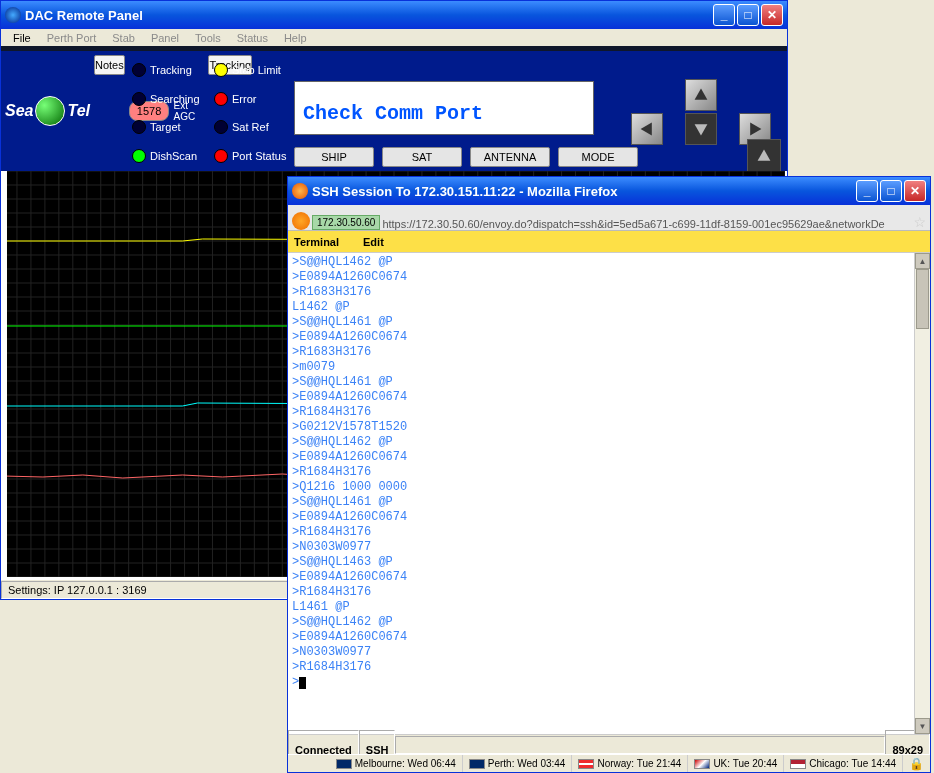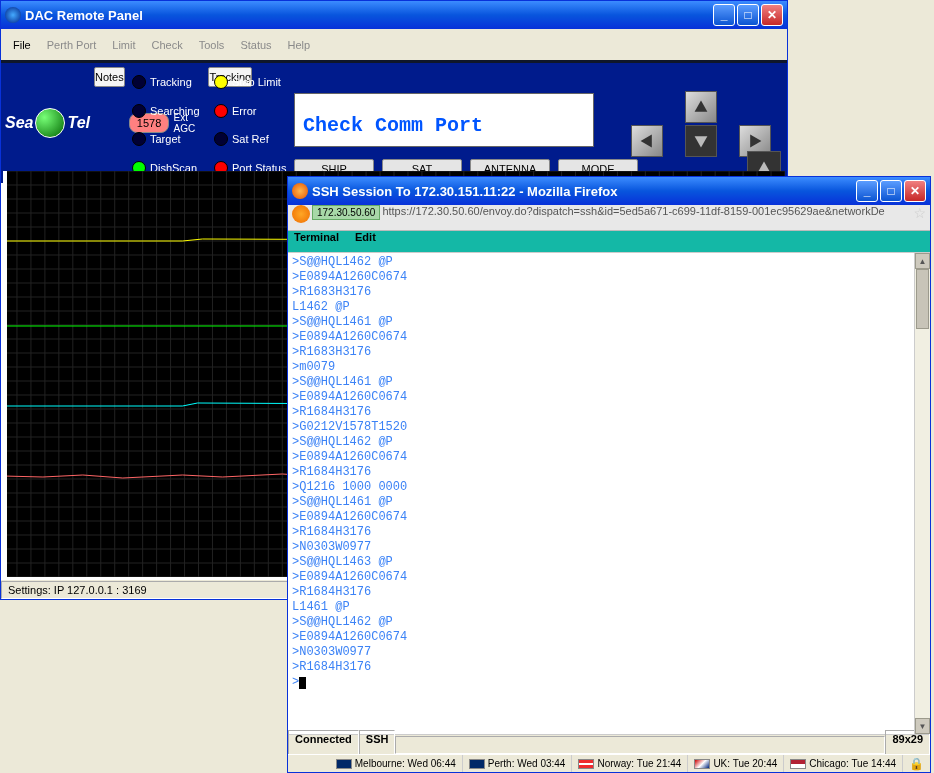--- a/index.html
+++ b/index.html
@@ -5,21 +5,21 @@
 * { box-sizing: border-box; font-family: Tahoma, Arial, sans-serif; }
 body { margin: 0; background: #ece9d8; width: 934px; height: 773px; overflow: hidden; position: relative; }
 
 
 .dac-window { position: absolute; top: 0; left: 0; width: 788px; height: 600px; border: 1px solid #0831d9; background: #fff; }
 .titlebar { height: 28px; background: linear-gradient(to bottom, #3c8cff 0%, #0855dd 50%, #0831d9 100%); display: flex; align-items: center; padding: 0 4px; color: #fff; font-size: 13px; font-weight: bold; }
 .titlebar .icon { width: 16px; height: 16px; margin-right: 4px; background: radial-gradient(circle, #4af, #028); border-radius: 50%; }
 .titlebar .spacer { flex: 1; }
 .winbtn { width: 22px; height: 22px; margin-left: 2px; border: 1px solid #fff; background: linear-gradient(to bottom, #5b9dff, #0b54d2); border-radius: 3px; display: flex; align-items: center; justify-content: center; color: #fff; font-size: 12px; font-weight: bold; cursor: pointer; }
 .winbtn.close { background: linear-gradient(to bottom, #f08080, #c62828); }
-.menubar { height: 34px; background: #ece9d8; border-bottom: 3px solid #0f172a; display: flex; align-items: center; padding: 0 4px; font-size: 11px; }
+.menubar { height: 22px; background: #ece9d8; border-bottom: 5px solid #0f172a; display: flex; align-items: center; padding: 0 4px; font-size: 11px; }
 .menubar span { padding: 2px 8px; color: #8a8a8a; cursor: default; }
 .menubar span.enabled { color: #000; }
 .dac-toolbar { height: 120px; background: #001b8c; display: flex; position: relative; }
 .sea-tel-block { width: 127px; padding: 4px; display: flex; flex-direction: row; gap: 4px; }
 .sea-tel-logo { display: flex; align-items: center; color: #fff; font-style: italic; font-weight: bold; font-size: 16px; gap: 2px; }
 .globe { width: 30px; height: 30px; border-radius: 50%; background: radial-gradient(circle at 30% 30%, #7f7, #060); border: 1px solid #fff; }
 .sm-btn { background: #f5f5f5; border: 1px solid #888; border-radius: 2px; font-size: 11px; text-align: center; height: 20px; line-height: 18px; cursor: pointer; }
 .sm-btn.pink { background: #ff8080; border-radius: 8px; }
 .row { display: flex; gap: 4px; align-items: center; }
 .agc-label { color: #fff; font-size: 10px; }
@@ -46,30 +46,30 @@
 .mode-bar { position: absolute; bottom: 4px; left: 293px; display: flex; gap: 8px; }
 .mode-btn { width: 80px; height: 20px; background: #e5e5e5; border: 1px solid #888; border-radius: 2px; font-size: 11px; text-align: center; line-height: 18px; cursor: pointer; }
 .graph { position: absolute; top: 170px; left: 2px; right: 2px; bottom: 22px; background: #000; overflow: hidden; }
 .graph canvas, .graph svg { width: 100%; height: 100%; }
 .sgrid line { stroke: #222; stroke-width: 1; }
 .dac-status { position: absolute; bottom: 0; left: 0; right: 0; height: 20px; background: #ece9d8; border-top: 1px solid #fff; display: flex; font-size: 11px; align-items: center; }
 .dac-status .cell { border: 1px inset #fff; padding: 1px 6px; height: 18px; line-height: 14px; margin-right: 2px; }
 
 
 .ssh-window { position: absolute; top: 176px; left: 287px; width: 644px; height: 597px; border: 1px solid #0831d9; background: #fff; display: flex; flex-direction: column; }
-.url-bar { height: 26px; background: #e8e8e8; border-bottom: 1px solid #bbb; display: flex; align-items: flex-start; font-size: 11px; padding: 0 4px; gap: 2px; }
+.url-bar { height: 26px; background: #e8e8e8; border-bottom: 1px solid #bbb; display: flex; align-items: flex-end; font-size: 11px; padding: 0 4px; gap: 2px; }
 .url-icon { width: 18px; height: 18px; border-radius: 50%; background: radial-gradient(circle,#ffa726,#ef6c00); }
 .ip-tag { background: #a8d8a8; border: 1px solid #6a6; padding: 1px 4px; font-size: 10px; }
 .url-text { flex: 1; white-space: nowrap; overflow: hidden; color: #555; }
 .star { color: #ccc; font-size: 14px; cursor: pointer; }
-.ssh-menubar { height: 22px; background: #14b8a6; border-bottom: 1px solid #ccc; font-size: 11px; display: flex; padding: 0 6px; gap: 16px; font-weight: bold; }
+.ssh-menubar { height: 22px; background: #fde047; border-bottom: 1px solid #ccc; font-size: 11px; display: flex; align-items: center; padding: 0 6px; gap: 24px; font-weight: bold; }
 .terminal { flex: 1; background: #fff; font-family: 'Courier New', monospace; font-size: 12px; line-height: 15px; padding: 2px 4px; overflow-y: auto; white-space: pre; color: #3b82f6; position: relative; }
 .terminal .cursor { display: inline-block; width: 7px; height: 12px; background: #000; vertical-align: text-bottom; }
 .ssh-status { height: 20px; border-top: 1px solid #ccc; background: #ece9d8; display: flex; font-size: 11px; align-items: center; }
-.ssh-status .cell { border: 1px inset #fff; padding: 1px 6px; height: 30px; line-height: 14px; font-weight: bold; text-align: center; }
+.ssh-status .cell { border: 1px inset #fff; padding: 12px 6px; height: 30px; line-height: 14px; font-weight: bold; text-align: center; }
 .ssh-status .fill { flex: 1; border: 1px inset #fff; height: 18px; }
 .clock-bar { height: 18px; background: #ece9d8; display: flex; font-size: 10px; align-items: center; border-top: 1px solid #fff; }
 .clock-cell { display: flex; align-items: center; gap: 3px; padding: 4px 6px; border-right: 1px solid #ccc; height: 100%; }
 .flag { width: 16px; height: 10px; border: 1px solid #888; background: #ddd; }
 .flag.au { background: linear-gradient(#002868 50%, #002868 50%); }
 .flag.no { background: linear-gradient(#ef2b2d 33%,#fff 33%,#fff 66%,#ef2b2d 66%); }
 .flag.uk { background: linear-gradient(135deg,#c00 0,#fff 50%,#00247d 100%); }
 .flag.us { background: linear-gradient(#b22234 50%,#fff 50%); }
 .lock { color: #daa520; font-size: 12px; padding: 0 6px; }
 .scrollbar-fake { position: absolute; right: 0; top: 0; bottom: 0; width: 16px; background: #f1efe2; border-left:1px solid #ccc; }
@@ -85,22 +85,22 @@
     <div class="icon"></div>
     <span>DAC Remote Panel</span>
     <span class="spacer"></span>
     <div class="winbtn">_</div>
     <div class="winbtn">□</div>
     <div class="winbtn close">✕</div>
   </div>
   <div class="menubar">
     <span class="enabled">File</span>
     <span>Perth Port</span>
-    <span>Limit</span>
-    <span>Check</span>
+    <span>Stab</span>
+    <span>Panel</span>
     <span>Tools</span>
     <span>Status</span>
     <span>Help</span>
   </div>
   <div class="dac-toolbar">
     <div class="sea-tel-block">
       <div class="sea-tel-logo">
         <span>Sea</span>
         <div class="globe"></div>
         <span>Tel</span>

